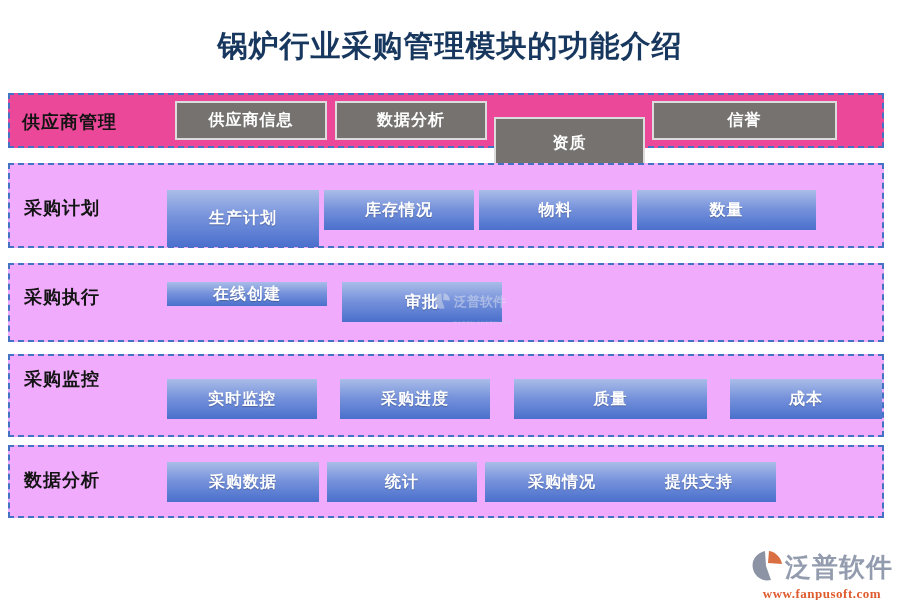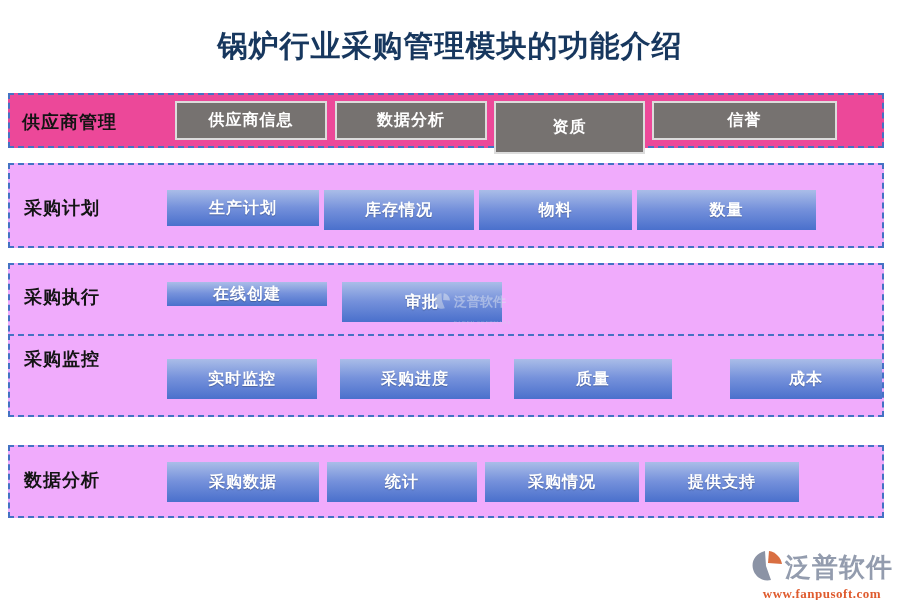--- a/index.html
+++ b/index.html
@@ -53,52 +53,52 @@
 <body>
 
 <div class="page">
 
   <div class="title">锅炉行业采购管理模块的功能介绍</div>
 
   <div class="box gray" style="left:8px;top:93px;width:876px;height:55px;">
     <div class="row-label" style="left:12px;top:15px;">供应商管理</div>
     <div class="btn grayb" style="left:165px;top:6px;width:152px;height:39px;">供应商信息</div>
     <div class="btn grayb" style="left:325px;top:6px;width:152px;height:39px;">数据分析</div>
-    <div class="btn grayb" style="left:484px;top:6px;width:151px;height:53px;">资质</div>
+    <div class="btn grayb" style="left:484px;top:22px;width:151px;height:53px;">资质</div>
     <div class="btn grayb" style="left:642px;top:6px;width:185px;height:39px;">信誉</div>
   </div>
 
   <div class="box" style="left:8px;top:163px;width:876px;height:85px;">
     <div class="row-label" style="left:14px;top:31px;">采购计划</div>
-    <div class="btn blue" style="left:157px;top:25px;width:152px;height:36px;">生产计划</div>
+    <div class="btn blue" style="left:157px;top:25px;width:152px;height:57px;">生产计划</div>
     <div class="btn blue" style="left:314px;top:25px;width:150px;height:40px;">库存情况</div>
     <div class="btn blue" style="left:469px;top:25px;width:153px;height:40px;">物料</div>
     <div class="btn blue" style="left:627px;top:25px;width:179px;height:40px;">数量</div>
   </div>
 
   <div class="box" style="left:8px;top:263px;width:876px;height:79px;">
     <div class="row-label" style="left:14px;top:20px;">采购执行</div>
     <div class="btn blue" style="left:157px;top:17px;width:160px;height:24px;">在线创建</div>
     <div class="btn blue" style="left:332px;top:17px;width:160px;height:40px;">审批</div>
   </div>
 
-  <div class="box" style="left:8px;top:334px;width:876px;height:83px;">
+  <div class="box" style="left:8px;top:354px;width:876px;height:83px;">
     <div class="row-label" style="left:14px;top:11px;">采购监控</div>
     <div class="btn blue" style="left:157px;top:23px;width:150px;height:40px;">实时监控</div>
     <div class="btn blue" style="left:330px;top:23px;width:150px;height:40px;">采购进度</div>
-    <div class="btn blue" style="left:504px;top:23px;width:158px;height:40px;">质量</div>
+    <div class="btn blue" style="left:504px;top:23px;width:193px;height:40px;">质量</div>
     <div class="btn blue" style="left:720px;top:23px;width:152px;height:40px;">成本</div>
   </div>
 
   <div class="box" style="left:8px;top:445px;width:876px;height:73px;">
     <div class="row-label" style="left:14px;top:21px;">数据分析</div>
     <div class="btn blue" style="left:157px;top:15px;width:152px;height:40px;">采购数据</div>
     <div class="btn blue" style="left:317px;top:15px;width:150px;height:40px;">统计</div>
     <div class="btn blue" style="left:475px;top:15px;width:154px;height:40px;">采购情况</div>
-    <div class="btn blue" style="left:635px;top:15px;width:154px;height:40px;">提供支持</div>
+    <div class="btn blue" style="left:612px;top:15px;width:154px;height:40px;">提供支持</div>
   </div>
 
   <div class="watermark">
     <span style="display:inline-block;">
       <svg width="18" height="18" viewBox="0 0 32 32">
         <path d="M15 2 C6 3 1 11 3 19 C5 27 13 32 21 29 L16 16 Z" fill="#d8dee9"></path>
         <path d="M19 2 C25 3 30 8 30 15 L18 14 Z" fill="#e3e8f1"></path>
       </svg>
     </span>
     <span>

